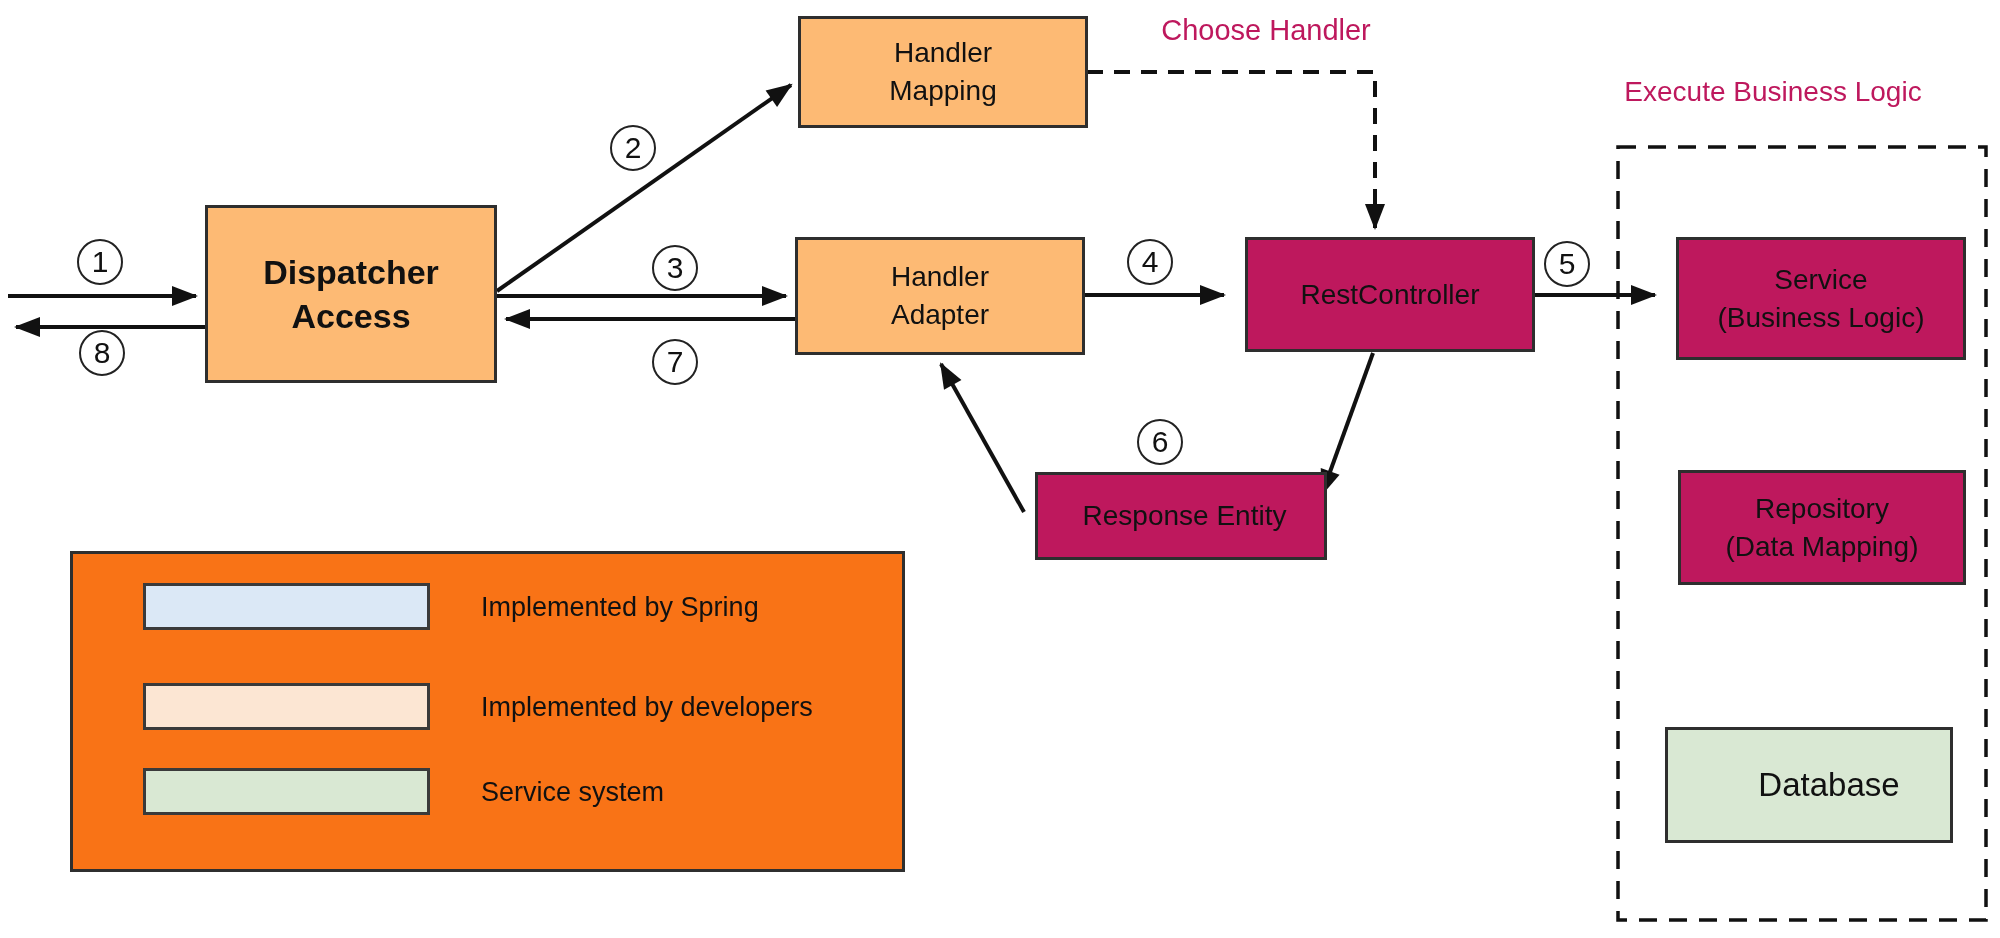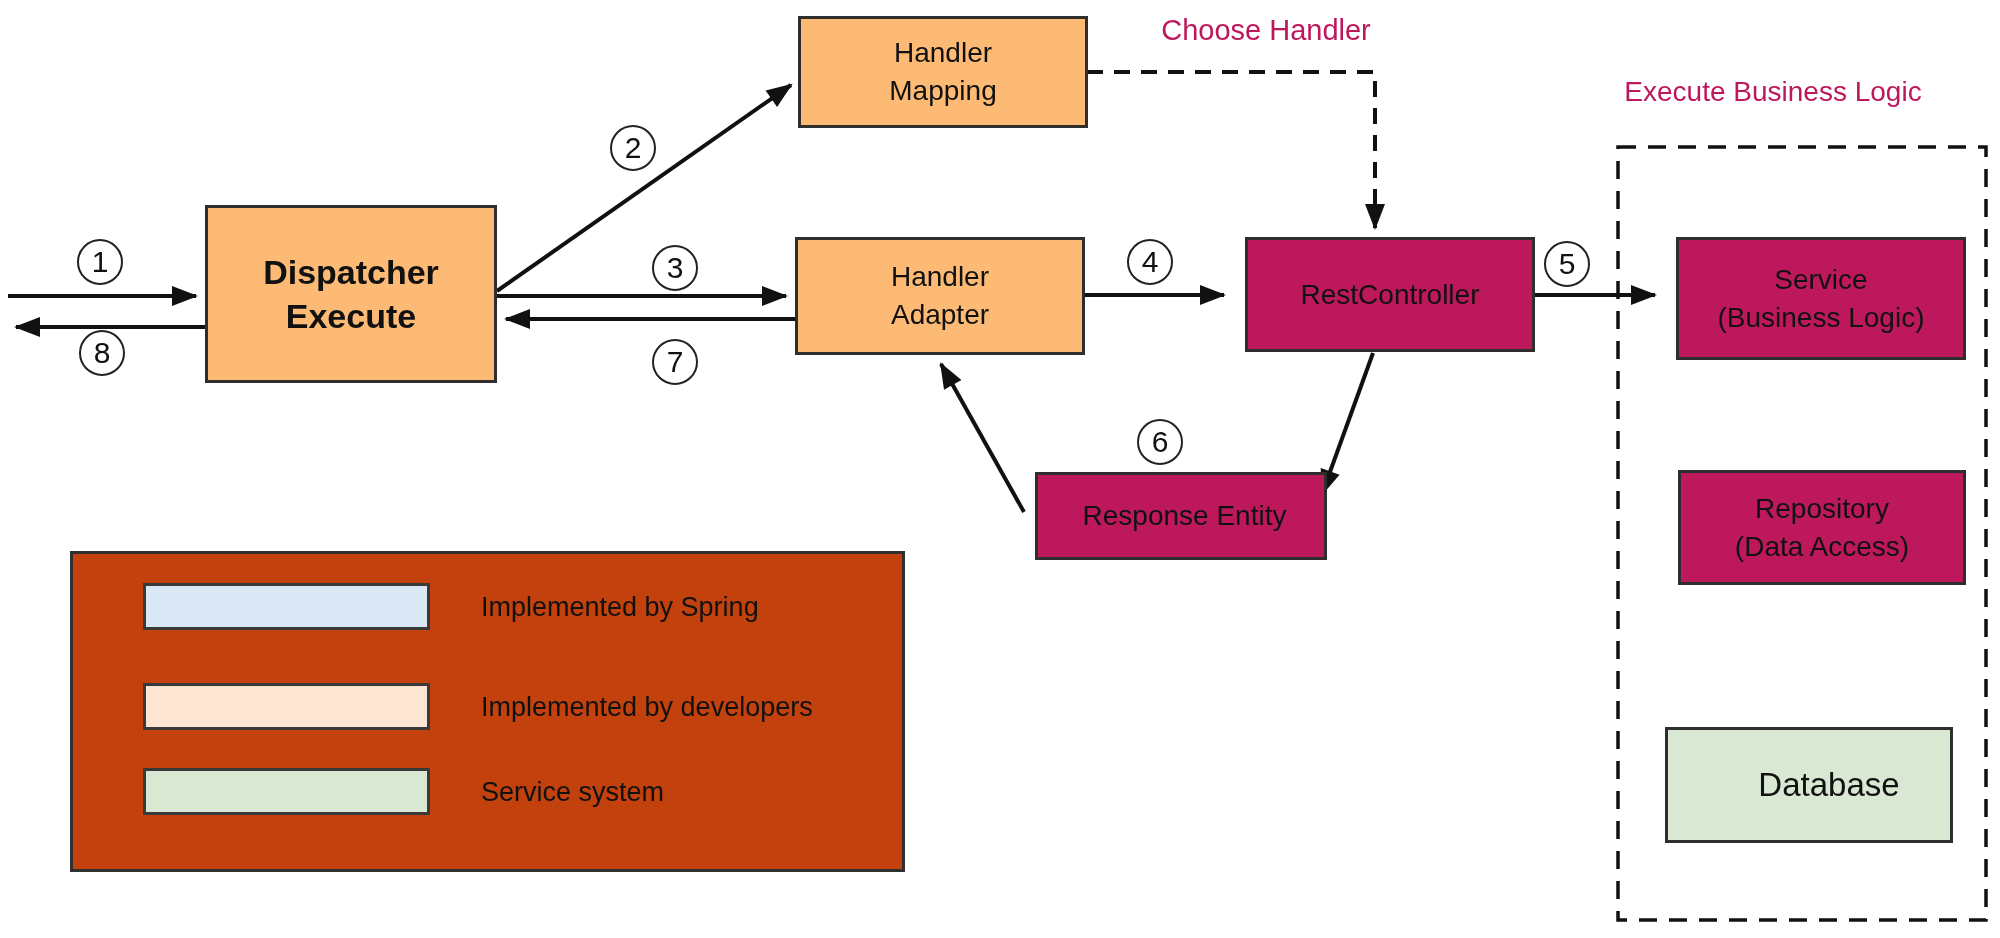--- a/index.html
+++ b/index.html
@@ -22,21 +22,21 @@
     border-radius:50%;box-sizing:border-box;background:#fff;
     display:flex;align-items:center;justify-content:center;
     font-size:30px;color:#111;
   }
   .annotation{
     position:absolute;font-size:29px;color:#be185d;text-align:center;
   }
   #arrow-layer{position:absolute;left:0;top:0;pointer-events:none;}
   .legend-box{
     position:absolute;left:70px;top:551px;width:835px;height:321px;
-    border:3px solid #2f2f2f;box-sizing:border-box;background:#c2410c;
+    border:3px solid #2f2f2f;box-sizing:border-box;background:#f97316;
   }
   .legend-swatch{
     position:absolute;left:70px;width:287px;height:47px;
     border:3px solid #3a3a3a;box-sizing:border-box;
   }
   .legend-label{
     position:absolute;left:408px;font-size:27px;color:#111;white-space:nowrap;
   }
 </style>
 </head>
@@ -69,21 +69,21 @@
 
     <line x1="1024" y1="512" x2="941" y2="364" stroke="#111" stroke-width="4" marker-end="url(#ah)"></line>
 
     <path d="M1087,72 L1375,72 L1375,228" fill="none" stroke="#111" stroke-width="4" stroke-dasharray="16 11" marker-end="url(#ah)"></path>
 
     <rect x="1618" y="147" width="368" height="773" fill="none" stroke="#111" stroke-width="3.5" stroke-dasharray="18 12"></rect>
   </svg>
 
   <div class="node fill-blue bold-title" style="left:205px;top:205px;width:292px;height:178px;">
     <span>Dispatcher
-Execute</span>
+Access</span>
   </div>
 
   <div class="node fill-blue" style="left:798px;top:16px;width:290px;height:112px;">
     <span>Handler
 Mapping</span>
   </div>
 
   <div class="node fill-blue" style="left:795px;top:237px;width:290px;height:118px;">
     <span>Handler
 Adapter</span>
@@ -97,21 +97,21 @@
     <span>Response Entity</span>
   </div>
 
   <div class="node fill-orange" style="left:1663px;top:237px;width:290px;height:123px;">
     <span>Service
 (Business Logic)</span>
   </div>
 
   <div class="node fill-orange" style="left:1665px;top:470px;width:288px;height:115px;">
     <span>Repository
-(Data Access)</span>
+(Data Mapping)</span>
   </div>
 
   <div class="node fill-green db-font" style="left:1665px;top:727px;width:288px;height:116px;">
     <span>Database</span>
   </div>
 
   <div class="annotation" style="left:1100px;top:14px;width:332px;">Choose Handler</div>
   <div class="annotation" style="left:1592px;top:76px;width:362px;font-size:28px;">Execute Business Logic</div>
 
   <div class="step-badge" style="left:77px;top:239px;">1</div>

